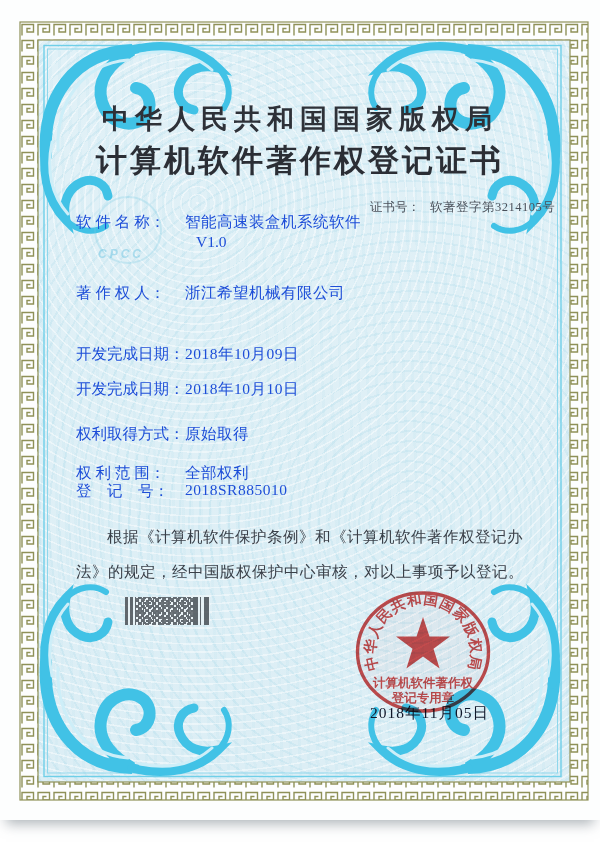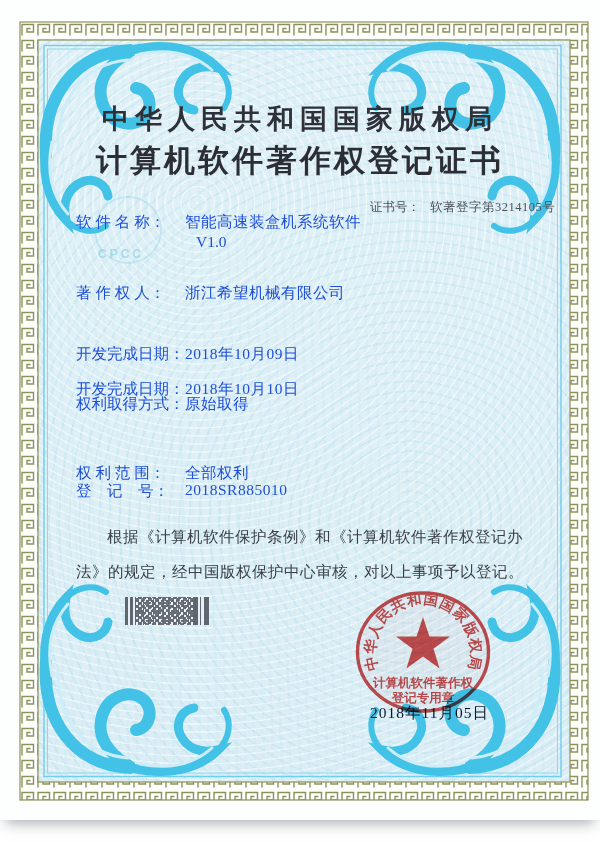--- a/index.html
+++ b/index.html
@@ -36,21 +36,21 @@
   .row .lbl{display:inline-block;}
   .row .val{position:absolute;left:109px;top:0;white-space:nowrap;letter-spacing:.5px;}
   .row .val2{position:absolute;left:120px;top:21px;white-space:nowrap;}
   .statement{
     position:absolute;left:76px;top:519px;width:466px;font-size:15.5px;line-height:35px;
     color:#3a4049;text-indent:2em;letter-spacing:.5px;white-space:normal;
   }
   .watermark{position:absolute;left:94px;top:196px;width:64px;height:64px;
     border:2px solid rgba(120,200,228,.35);border-radius:50%;opacity:.8;}
   .watermark-text{position:absolute;left:98px;top:247px;font-size:12px;letter-spacing:3px;
-    color:rgba(120,200,228,.55);font-weight:700;font-family:"Liberation Sans",sans-serif;}
+    color:rgba(120,200,228,.55);font-weight:700;font-family:"Liberation Sans",sans-serif;font-style:italic;}
   .barcode{position:absolute;left:125px;top:597px;width:85px;height:28px;display:flex;opacity:.85;}
   .bc-left{width:11px;background:repeating-linear-gradient(90deg,#4a5056 0 3px,#e8f2f6 3px 5px);}
   .bc-mid{flex:1;background:
       repeating-conic-gradient(#4e545a 0% 25%, rgba(0,0,0,0) 0% 50%) 0 0/5px 5px,
       repeating-conic-gradient(#5a6066 0% 25%, rgba(0,0,0,0) 0% 50%) 2px 1px/7px 7px;
     background-color:#edf4f8;}
   .bc-right{width:17px;background:repeating-linear-gradient(90deg,#4a5056 0 5px,#e8f2f6 5px 7px,#4a5056 7px 8px,#e8f2f6 8px 11px);}
   .serial{position:absolute;left:106px;top:707px;font-size:17px;color:#2b2e33;}
   .serial .num{
     font-family:"DejaVu Sans Mono","Liberation Mono",monospace;
@@ -120,21 +120,21 @@
     <span class="val">浙江希望机械有限公司</span>
   </div>
   <div class="row" style="top:344px">
     <span class="lbl">开发完成日期：</span>
     <span class="val">2018年10月09日</span>
   </div>
   <div class="row" style="top:379px">
     <span class="lbl">开发完成日期：</span>
     <span class="val">2018年10月10日</span>
   </div>
-  <div class="row" style="top:394px">
+  <div class="row" style="top:424px">
     <span class="lbl">权利取得方式：</span>
     <span class="val">原始取得</span>
   </div>
   <div class="row" style="top:463px">
     <span class="lbl">权 利 范 围：</span>
     <span class="val">全部权利</span>
   </div>
   <div class="row" style="top:481px">
     <span class="lbl">登　记　号：</span>
     <span class="val">2018SR885010</span>

